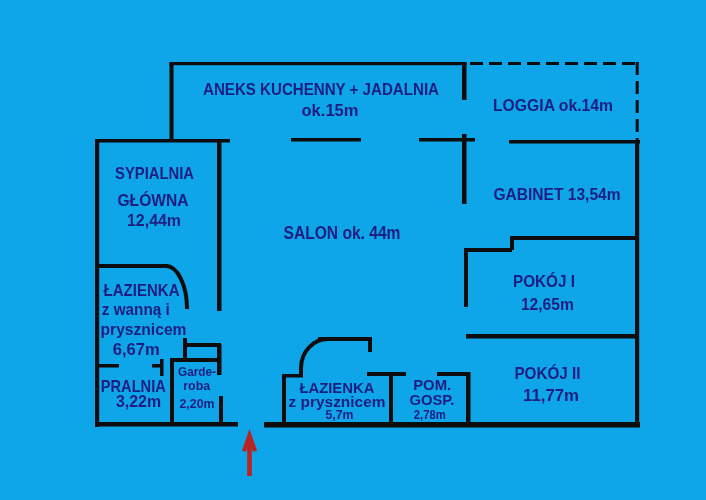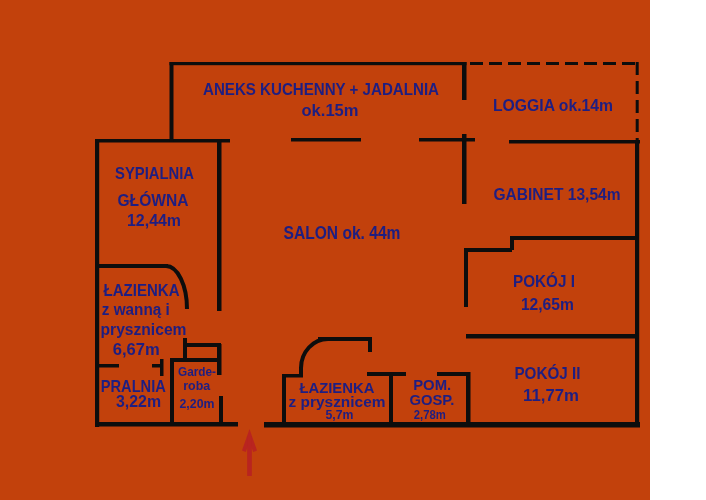--- a/index.html
+++ b/index.html
@@ -1,16 +1,16 @@
 <!DOCTYPE html>
 <html><head>
 <meta charset="utf-8">
 <style>
   html,body{margin:0;padding:0;background:#ffffff;}
-  #plan{position:relative;width:650px;height:500px;background:#c2410c;overflow:hidden;}
+  #plan{position:relative;width:706px;height:500px;background:#0ea5e9;overflow:hidden;}
   svg{position:absolute;left:0;top:0;}
   text{font-family:"Liberation Sans",sans-serif;font-weight:bold;fill:#1e1e82;}
 </style>
 </head>
 <body>
 
 <div id="plan">
 <svg width="706" height="500" viewBox="0 0 706 500">
 
   <rect x="95" y="139" width="4.2" height="288" fill="#0d0d0d"></rect>

